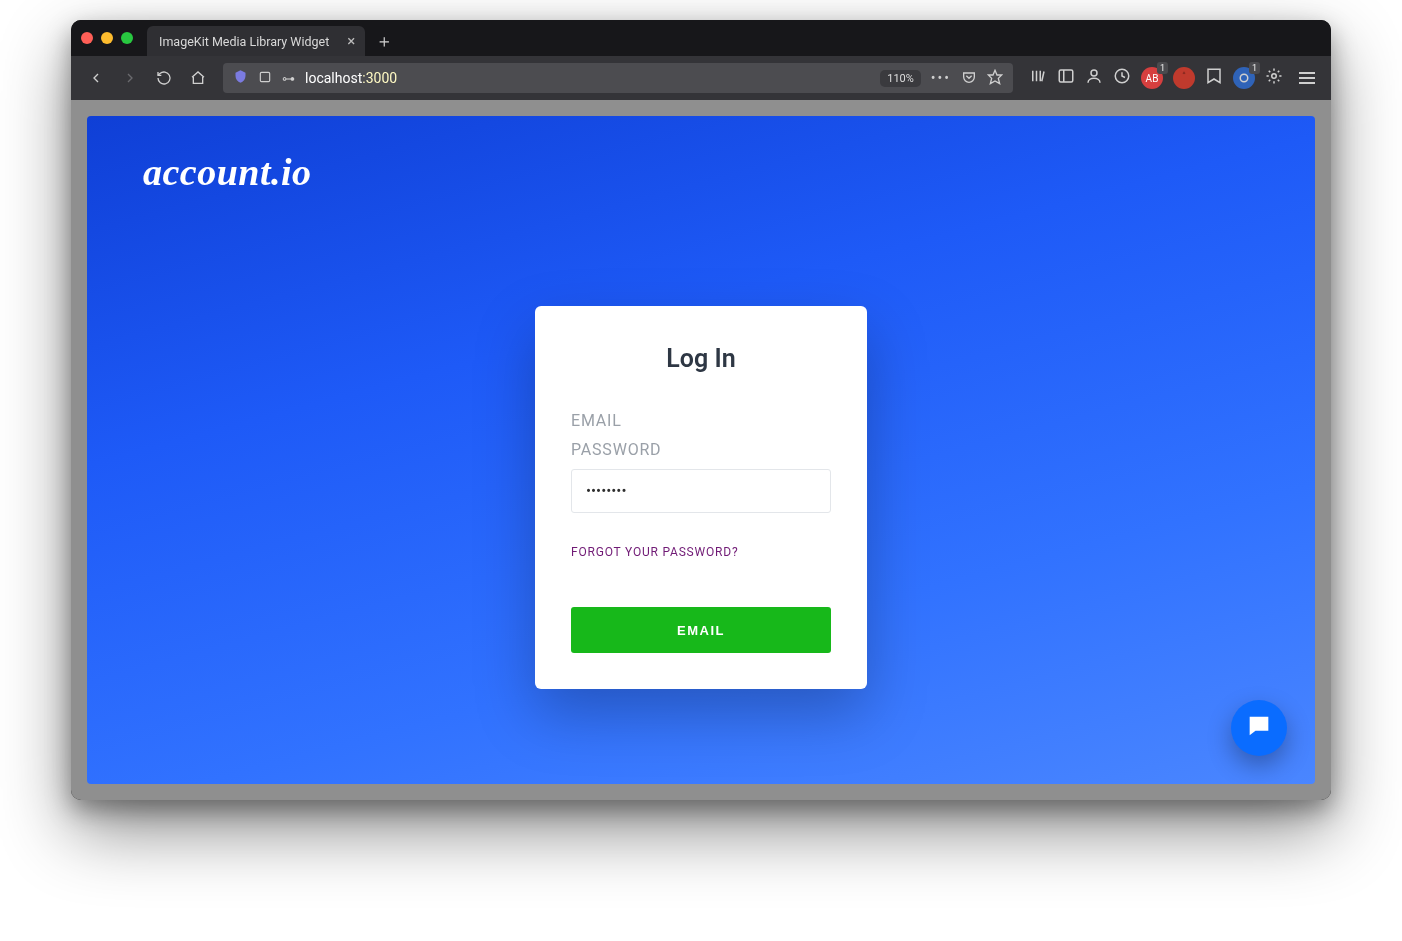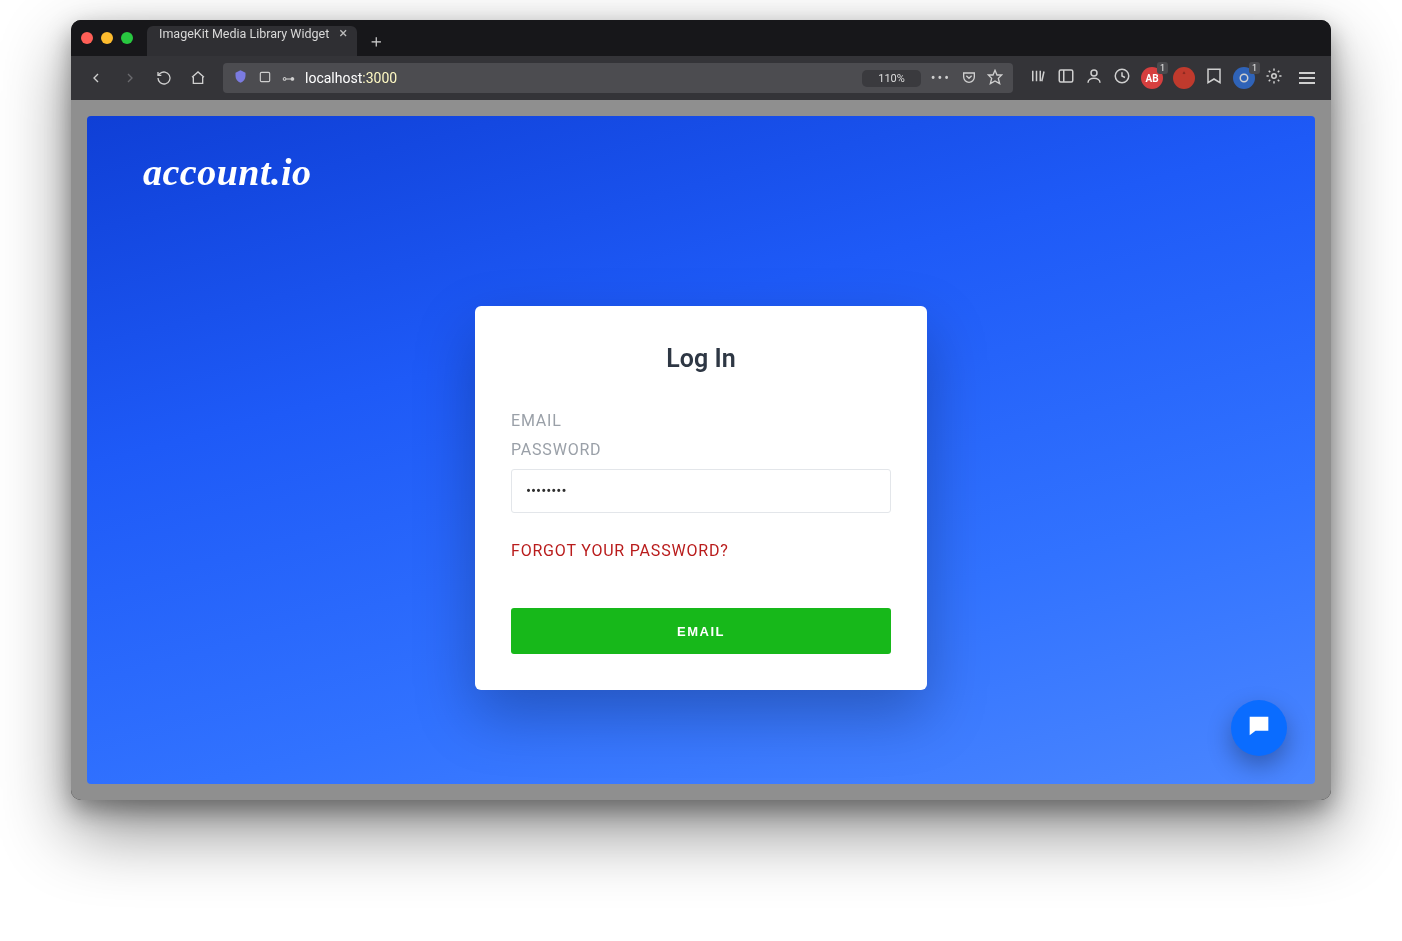--- a/index.html
+++ b/index.html
@@ -28,29 +28,29 @@
     background: #17171a;
     padding: 0 10px;
   }
   .traffic-lights { display: flex; gap: 8px; margin-right: 14px; }
   .tl { width: 12px; height: 12px; border-radius: 50%; }
   .tl.red    { background: #ff5f57; }
   .tl.yellow { background: #febc2e; }
   .tl.green  { background: #28c840; }
 
   .tab {
-    display: flex; align-items: flex-start;
+    display: flex; align-items: center;
     height: 30px;
     background: #2f2f33;
     border-radius: 6px 6px 0 0;
     padding: 0 10px 0 12px;
     color: #d8d8d8;
     font-size: 12.5px;
     min-width: 210px;
-    gap: 10px;
+    gap: 18px;
     margin-top: 6px;
   }
   .tab .x { margin-left: auto; color: #bcbcbc; font-size: 15px; line-height: 1; }
   .new-tab {
     color: #cfcfcf; font-size: 18px; padding: 0 10px; margin-top: 6px;
     cursor: pointer;
   }
 
   .toolbar {
     display: flex; align-items: center;
@@ -76,21 +76,21 @@
     display: flex; align-items: center;
     padding: 0 10px;
     gap: 10px;
     color: #eee;
     font-size: 14px;
   }
   .addr-icons-left, .addr-icons-right { display: flex; align-items: center; gap: 10px; }
   .addr-icons-right { margin-left: auto; }
   .addr-pill {
     background: #3a3a3e; color: #ddd; font-size: 11px;
-    padding: 2px 16px; border-radius: 5px;
+    padding: 2px 7px; border-radius: 5px;
   }
   .addr-url .host-main { color: #fff; }
   .addr-url .host-rest { color: #fef9c3; }
 
   .ext-icons { display: flex; align-items: center; gap: 10px; padding-left: 6px; }
   .ext-circle {
     width: 22px; height: 22px; border-radius: 50%;
     display: flex; align-items: center; justify-content: center;
     font-size: 10px; color: #fff; position: relative;
   }
@@ -142,21 +142,21 @@
     border-radius: 4px;
     border: none;
     cursor: pointer;
   }
 
   
   .login-card {
     position: absolute;
     left: 50%; transform: translateX(-50%);
     top: 190px;
-    width: 452px;
+    width: 332px;
     background: #ffffff;
     border-radius: 6px;
     box-shadow: 0 25px 60px rgba(0,0,0,.25);
     padding: 38px 36px 36px;
   }
   .card-title {
     text-align: center;
     font-size: 25px;
     font-weight: 600;
     color: #2e3744;
@@ -175,23 +175,23 @@
     border-radius: 3px;
     padding: 0 14px;
     font-size: 15px;
     color: #2e2e2e;
     outline: none;
     margin-bottom: 28px;
     font-family: inherit;
   }
   .field-input::placeholder { color: #9aa0a8; }
   .forgot {
-    font-size: 16px;
+    font-size: 12px;
     letter-spacing: .8px;
-    color: #b91c1c;
+    color: #701a75;
     margin-bottom: 48px;
     cursor: pointer;
     display: inline-block;
   }
   .login-btn {
     width: 100%;
     height: 46px;
     background: #17b81a;
     color: #ffffff;
     border: none;
@@ -315,21 +315,21 @@
             <path d="M4 21c0-4 4-6 8-6s8 2 8 6"></path>
           </svg>
       </span>
       <span>
         <svg viewBox="0 0 24 24">
             <circle cx="12" cy="12" r="9"></circle>
             <polyline points="12 7 12 12 16 14"></polyline>
           </svg>
       </span>
       <span class="ext-circle" style="background:#d63f3f;">
-        <span style="font-weight:700;">AB</span>
+        <span style="font-weight:400;">AB</span>
         <span class="ext-badge">1</span>
       </span>
       <span class="ext-circle" style="background:#c03a2d;">
         <svg viewBox="0 0 24 24" style="stroke:none;fill:#8a2a20;" width="12" height="12">
             <path d="M12 3l2 3-2 1-2-1 2-3z"></path>
           </svg>
       </span>
       <span style="color:#f0a03a;">
         <svg viewBox="0 0 24 24" width="16" height="16" fill="currentColor" stroke="none">
             <path d="M4 3v18l8-5 8 5V3z"></path>

